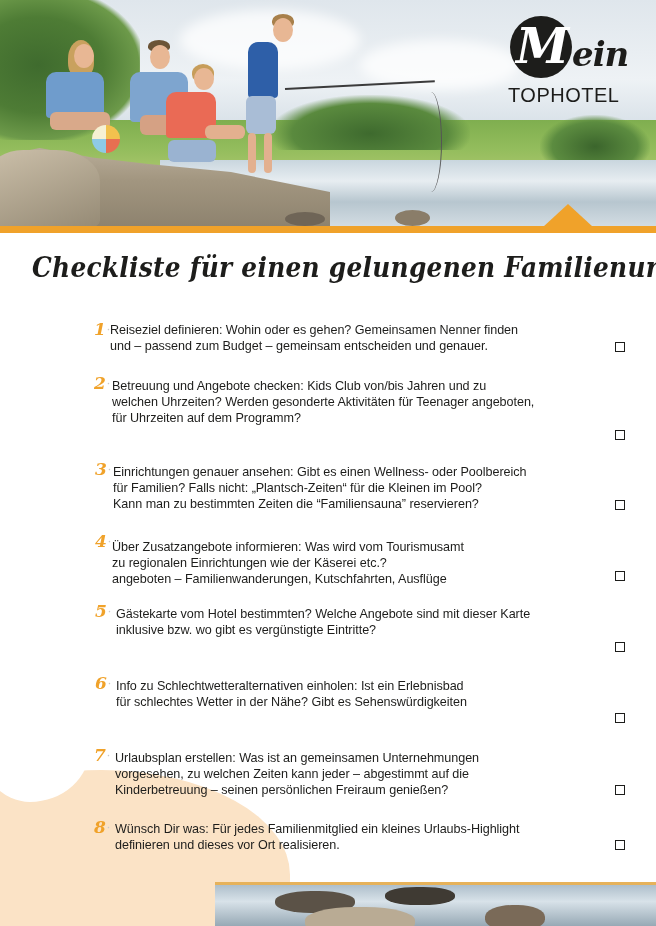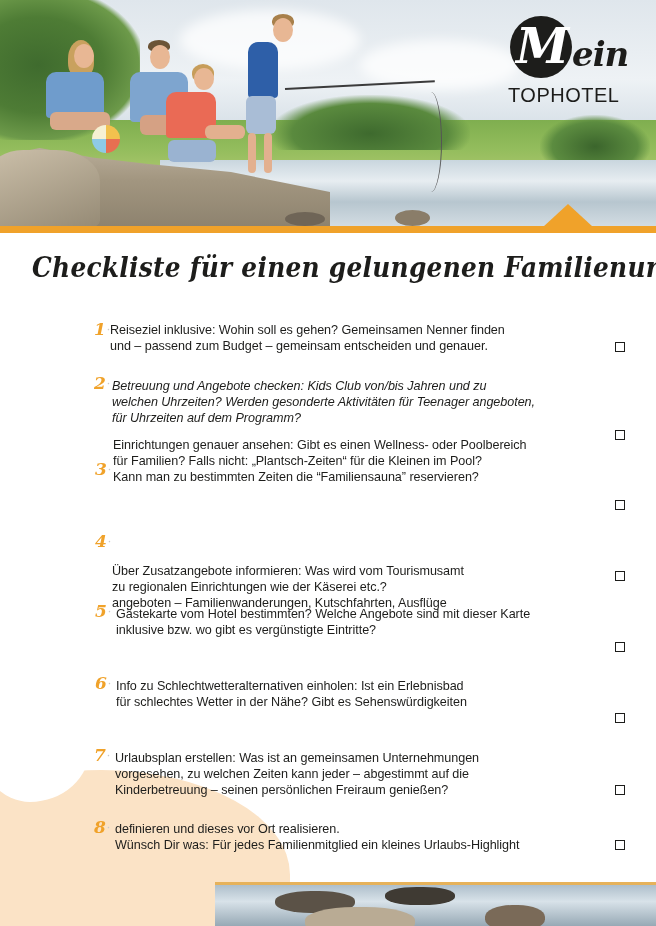--- a/index.html
+++ b/index.html
@@ -158,49 +158,49 @@
   <div class="brock" style="left:270px;top:20px;width:60px;height:26px;background:#7a6a58;"></div>
 </div>
 
 <h1 class="title">Checkliste für einen gelungenen Familienurlaub:</h1>
 
 <div class="checklist">
 
   <div class="item">
     <div class="num" style="left:94px;top:320px;">1</div>
     <div class="text" style="left:110px;top:323px;">
-      <span>Reiseziel inklusive: Wohin soll es gehen? Gemeinsamen Nenner finden</span>
+      <span>Reiseziel definieren: Wohin oder es gehen? Gemeinsamen Nenner finden</span>
       <span>und – passend zum Budget – gemeinsam entscheiden und genauer.</span>
     </div>
     <div class="checkbox" style="top:342px;"></div>
   </div>
 
   <div class="item">
     <div class="num" style="left:94px;top:374px;">2</div>
-    <div class="text" style="left:112px;top:379px;font-style:italic;">
+    <div class="text" style="left:112px;top:379px;">
       <span>Betreuung und Angebote checken: Kids Club von/bis Jahren und zu</span>
       <span>welchen Uhrzeiten? Werden gesonderte Aktivitäten für Teenager angeboten,</span>
       <span>für Uhrzeiten auf dem Programm?</span>
     </div>
     <div class="checkbox" style="top:430px;"></div>
   </div>
 
   <div class="item">
     <div class="num" style="left:95px;top:460px;">3</div>
-    <div class="text" style="left:113px;top:438px;">
+    <div class="text" style="left:113px;top:465px;">
       <span>Einrichtungen genauer ansehen: Gibt es einen Wellness- oder Poolbereich</span>
       <span>für Familien? Falls nicht: „Plantsch-Zeiten“ für die Kleinen im Pool?</span>
       <span>Kann man zu bestimmten Zeiten die “Familiensauna” reservieren?</span>
     </div>
     <div class="checkbox" style="top:500px;"></div>
   </div>
 
   <div class="item">
     <div class="num" style="left:95px;top:532px;">4</div>
-    <div class="text" style="left:112px;top:564px;">
+    <div class="text" style="left:112px;top:540px;">
       <span>Über Zusatzangebote informieren: Was wird vom Tourismusamt</span>
       <span>zu regionalen Einrichtungen wie der Käserei etc.?</span>
       <span>angeboten – Familienwanderungen, Kutschfahrten, Ausflüge</span>
     </div>
     <div class="checkbox" style="top:571px;"></div>
   </div>
 
   <div class="item">
     <div class="num" style="left:95px;top:602px;">5</div>
     <div class="text" style="left:116px;top:607px;">
@@ -225,19 +225,19 @@
       <span>Urlaubsplan erstellen: Was ist an gemeinsamen Unternehmungen</span>
       <span>vorgesehen, zu welchen Zeiten kann jeder – abgestimmt auf die</span>
       <span>Kinderbetreuung – seinen persönlichen Freiraum genießen?</span>
     </div>
     <div class="checkbox" style="top:785px;"></div>
   </div>
 
   <div class="item">
     <div class="num" style="left:94px;top:818px;">8</div>
     <div class="text" style="left:115px;top:822px;">
+      <span>Wünsch Dir was: Für jedes Familienmitglied ein kleines Urlaubs-Highlight</span>
       <span>definieren und dieses vor Ort realisieren.</span>
-      <span>Wünsch Dir was: Für jedes Familienmitglied ein kleines Urlaubs-Highlight</span>
     </div>
     <div class="checkbox" style="top:840px;"></div>
   </div>
 
 </div>
 
 </body></html>

